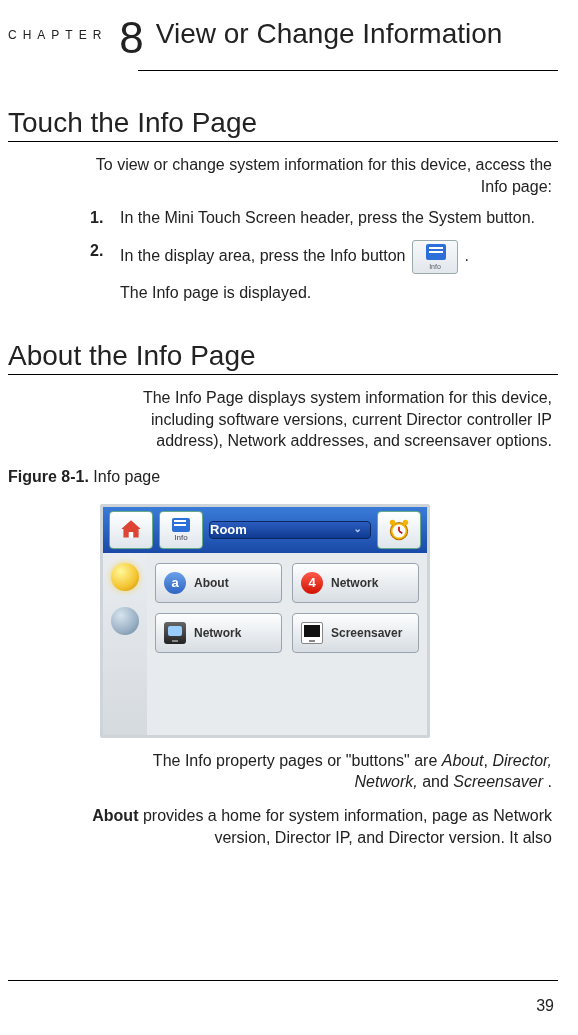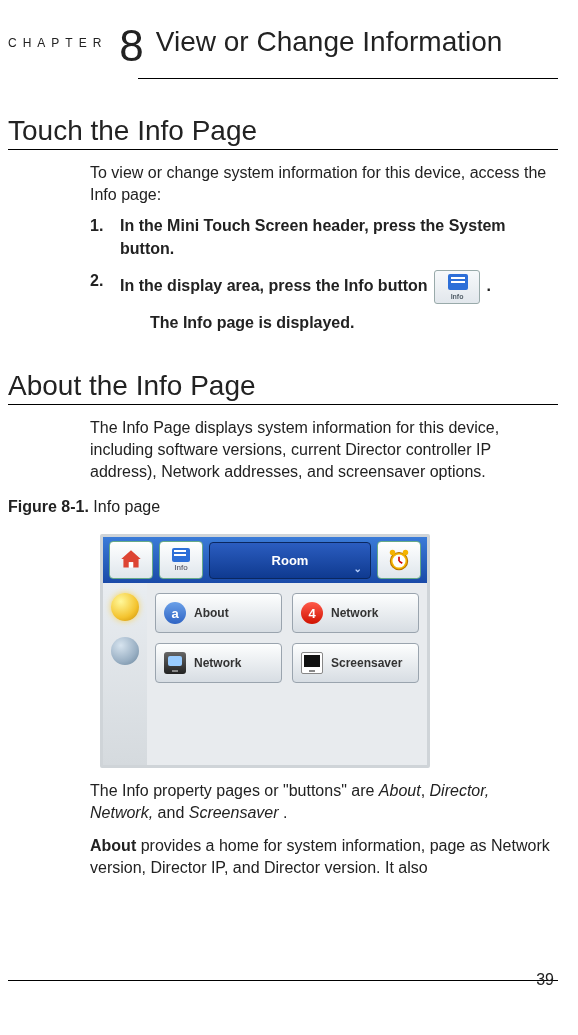--- a/index.html
+++ b/index.html
@@ -5,51 +5,51 @@
     * { box-sizing: border-box; margin: 0; padding: 0; }
     body {
       width: 578px;
       height: 1035px;
       background: #fff;
       font-family: Arial, Helvetica, sans-serif;
       color: #222;
       position: relative;
       padding: 18px 20px 0 8px;
     }
-    .chapter-row { display: flex; align-items: flex-start; gap: 12px; margin-top: 8px; }
+    .chapter-row { display: flex; align-items: flex-start; gap: 12px; }
     .chapter-label { font-size: 12px; letter-spacing: 6px; font-weight: 400; margin-top: 10px; }
     .chapter-num { font-size: 44px; font-weight: 400; line-height: 1; margin-top: -2px; }
     .chapter-title { font-size: 28px; font-weight: 400; line-height: 1.15; flex: 1; }
     .chapter-rule { border: none; border-top: 1.5px solid #000; margin: 10px 0 0 130px; }
     .section-block { margin-top: 36px; }
     .section-title { font-size: 28px; font-weight: 400; margin-bottom: 2px; }
     .section-rule { border: none; border-top: 1.5px solid #000; margin-bottom: 0; }
     .body-indent { margin-left: 82px; margin-right: 6px; }
     .body-indent2 { margin-left: 82px; margin-right: 6px; }
-    p.para { font-size: 16px; line-height: 1.35; margin-top: 12px; }
+    p.para { font-size: 16px; line-height: 1.35; margin-top: 12px; text-align: right; }
     ol.steps { list-style: none; margin-top: 10px; }
     ol.steps > li { display: flex; gap: 10px; font-size: 16px; line-height: 1.4; margin-top: 10px; align-items: flex-start; }
     .step-num { font-weight: 700; min-width: 20px; }
-    .step-body { flex: 1; font-weight: bold; }
+    .step-body { flex: 1; }
     .inline-icon { display: inline-block; vertical-align: middle; width: 46px; height: 34px; border: 1px solid #9aa; border-radius: 3px; background: linear-gradient(#f7f9fb,#e2e7ec); position: relative; margin: 0 2px; }
     .inline-icon .doc { position: absolute; top: 3px; left: 13px; width: 20px; height: 16px; background: #2d6fd8; border-radius: 2px; }
     .inline-icon .doc::after { content:""; position:absolute; top:3px; left:3px; width:14px; height:2px; background:#fff; box-shadow:0 4px 0 #fff; }
     .inline-icon .lbl { position: absolute; bottom: 1px; left: 0; right: 0; text-align: center; font-size: 7px; color: #55606a; }
-    .step-after { margin-left: 30px; margin-top: 8px; font-size: 16px; }
+    .step-after { margin-top: 8px; font-size: 16px; }
     .figcap { font-size: 16px; margin-top: 16px; }
     .figcap b { font-weight: 700; }
     .figure { margin-left: 92px; margin-top: 18px; }
     .shot { width: 330px; border: 3px solid #cfd4d8; border-radius: 2px; background: #e8ebee; }
     .topbar { height: 46px; background: linear-gradient(#3a7bd8,#1a4aa8); display: flex; align-items: center; padding: 0 6px; gap: 6px; position: relative; }
     .tb-house, .tb-info, .tb-clock { width: 44px; height: 38px; border: 1px solid #6a8; border-radius: 4px; background: linear-gradient(#fff,#dfe6ec); display:flex; align-items:center; justify-content:center; }
     .tb-info { flex-direction: column; }
     .tb-info .mini-doc { width:18px; height:14px; background:#2d6fd8; border-radius:2px; position:relative; }
     .tb-info .mini-doc::after { content:""; position:absolute; top:2px; left:2px; width:12px; height:2px; background:#fff; box-shadow:0 4px 0 #fff; }
     .tb-info .mini-lbl { font-size:8px; color:#445; margin-top:1px; }
-    .tb-room { flex:1; height:37px; background: linear-gradient(#2b5dc0,#0f3a90); border:1px solid #0a2760; border-radius:4px; display:flex; align-items:center; justify-content:center; color:#fff; font-size:13px; font-weight:600; position:relative; }
+    .tb-room { flex:1; height:18px; background: linear-gradient(#2b5dc0,#0f3a90); border:1px solid #0a2760; border-radius:4px; display:flex; align-items:center; justify-content:flex-start; color:#fff; font-size:13px; font-weight:600; position:relative; }
     .tb-room .chev { position:absolute; right:8px; bottom:4px; font-size:10px; color:#bcd4ff; }
     .house-svg, .clock-svg { width:26px; height:26px; }
     .sidebar-and-grid { display:flex; height:182px; }
     .sidebar { width:44px; background: linear-gradient(#e9edf1,#d5dade); display:flex; flex-direction:column; align-items:center; padding-top:10px; gap:16px; }
     .bulb, .globe { width:28px; height:28px; border-radius:50%; }
     .bulb { background: radial-gradient(circle at 35% 30%, #fff89a, #f4c430 60%, #c98b00); box-shadow: 0 0 6px #f6d560; }
     .globe { background: radial-gradient(circle at 35% 30%, #d7e4ef, #9ab0c4 60%, #67839a); }
     .grid { flex:1; padding:10px 8px; display:grid; grid-template-columns: 1fr 1fr; grid-auto-rows: 40px; gap:10px 10px; align-content:start; }
     .gbtn { border:1px solid #9aa4ae; border-radius:4px; background: linear-gradient(#fdfefe,#d7dde3); display:flex; align-items:center; gap:8px; padding:0 8px; font-size:12px; font-weight:700; color:#333; }
     .gicon { width:22px; height:22px; border-radius:50%; display:flex; align-items:center; justify-content:center; color:#fff; font-size:13px; font-weight:700; }
@@ -57,21 +57,21 @@
     .ic-about::after { content:"a"; }
     .ic-director { background: linear-gradient(#ff5a4a,#d01200); }
     .ic-director::after { content:"4"; color:#fff; font-family: sans-serif; }
     .ic-network { width:22px; height:22px; background: linear-gradient(#666,#222); border-radius:3px; position:relative; }
     .ic-network::before { content:""; position:absolute; top:4px; left:4px; width:14px; height:10px; background:#9cf; border-radius:2px; }
     .ic-network::after { content:""; position:absolute; bottom:2px; left:8px; width:6px; height:2px; background:#888; }
     .ic-screen { width:22px; height:22px; background:#fff; border:1px solid #888; border-radius:2px; position:relative; }
     .ic-screen::before { content:""; position:absolute; top:2px; left:2px; width:16px; height:12px; background:#111; }
     .ic-screen::after { content:""; position:absolute; bottom:1px; left:7px; width:6px; height:2px; background:#888; }
     .italic { font-style: italic; }
-    .page-num { position: absolute; bottom: 46px; right: 24px; font-size: 16px; }
+    .page-num { position: absolute; bottom: 20px; right: 24px; font-size: 16px; }
     .bottom-rule { position: absolute; bottom: 54px; left: 8px; right: 20px; border-top: 1px solid #000; }
   </style>
 </head>
 <body>
 
 <div class="chapter-row">
   <span class="chapter-label">CHAPTER</span>
   <span class="chapter-num">8</span>
   <span class="chapter-title">View or Change Information</span>
 </div>

